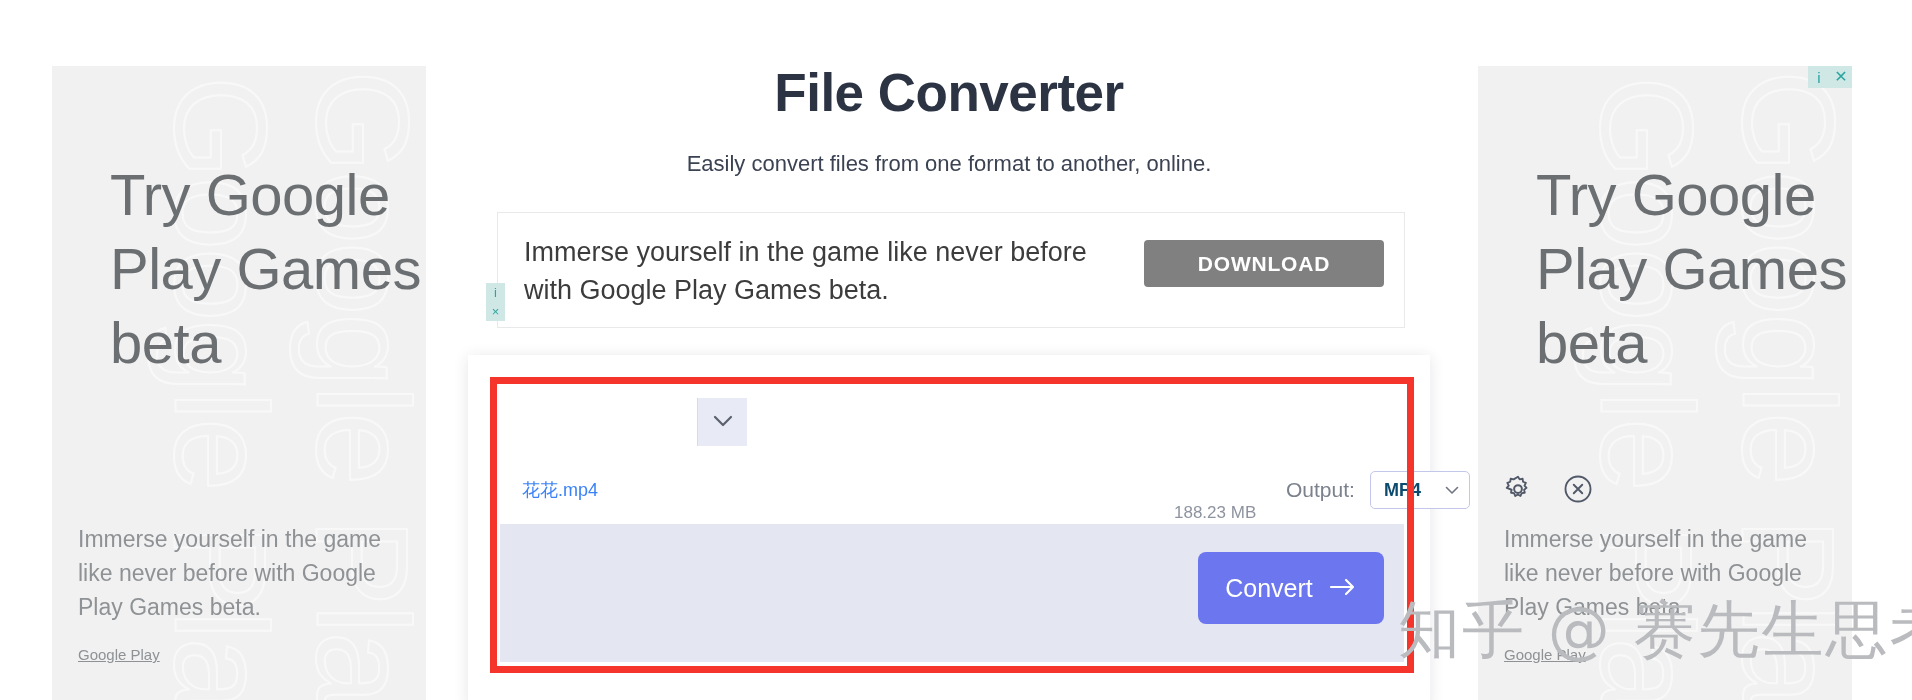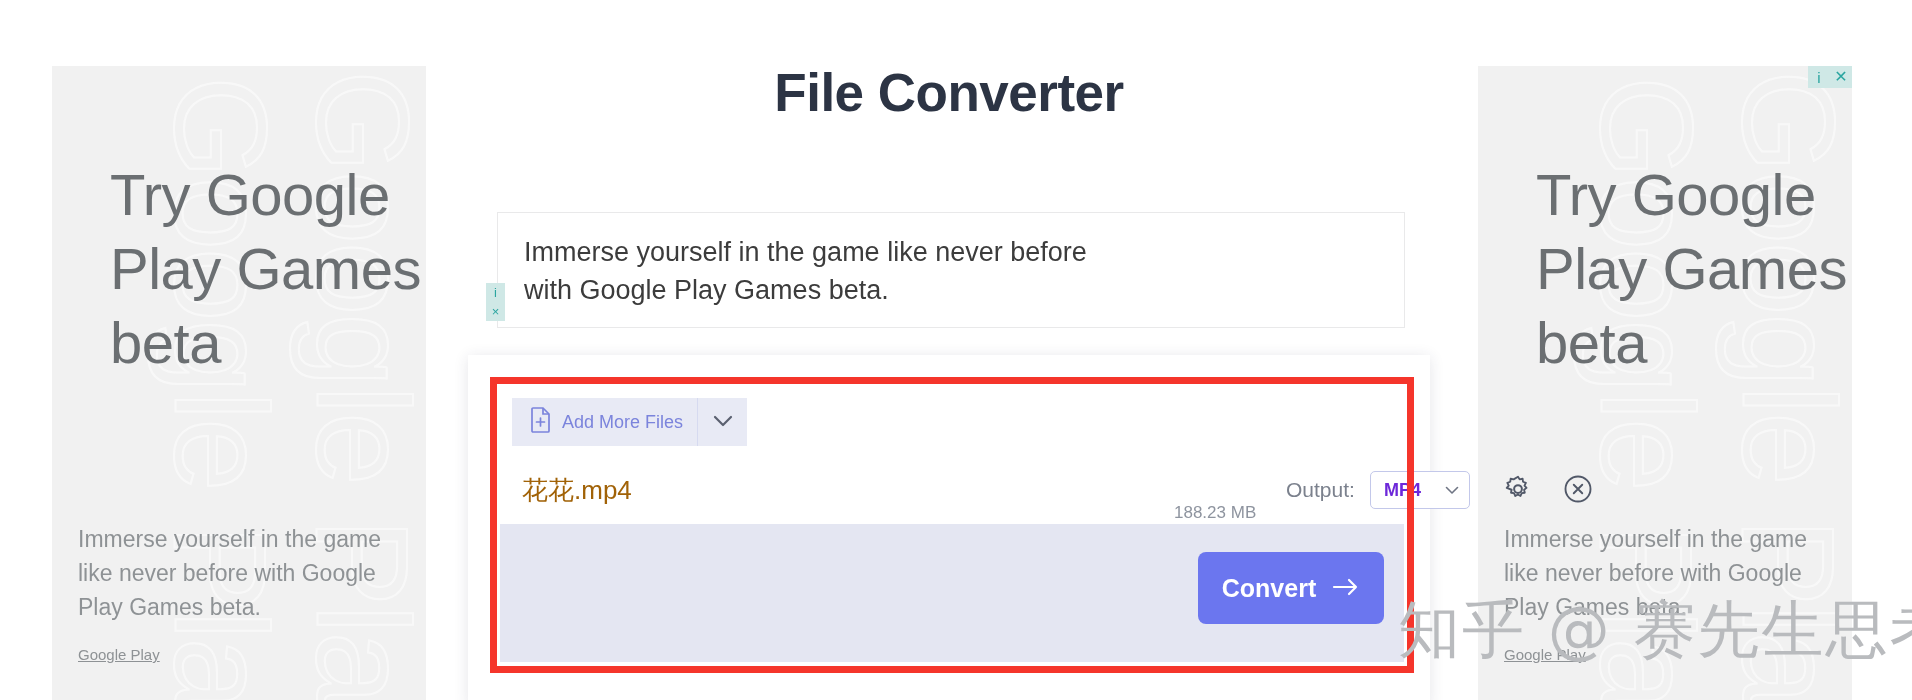--- a/index.html
+++ b/index.html
@@ -207,41 +207,41 @@
   
   #file-row {
     position: absolute;
     left: 0; top: 68px;
     width: 904px; height: 68px;
     background: #fff;
     display: flex; align-items: center;
   }
   #file-name {
     position: absolute; left: 22px;
-    font-size: 26px; color: #a16207;
+    font-size: 18px; color: #3b82f6;
   }
   #file-size {
     position: absolute; left: 674px;
     font-size: 17px; color: #8e949f; margin-top: 45px;
   }
   #output-label {
     position: absolute; left: 786px;
     font-size: 21px; color: #7b818d;
   }
   #output-select {
     position: absolute; left: 870px; top: 15px;
     width: 100px; height: 38px;
     border: 1px solid #c3c8ea;
     border-radius: 5px;
     background: #fff;
     display: flex; align-items: center; justify-content: space-between;
     padding: 0 10px 0 13px;
     cursor: pointer;
   }
-  #output-value { font-size: 18px; font-weight: 700; color: #6d28d9; }
+  #output-value { font-size: 18px; font-weight: 700; color: #0c4a6e; }
   #gear-btn {
     position: absolute; left: 1000px; top: 16px;
     width: 36px; height: 36px;
     border: none; background: none; cursor: pointer;
     display: flex; align-items: center; justify-content: center;
   }
   #remove-btn {
     position: absolute; left: 1060px; top: 16px;
     width: 36px; height: 36px;
     border: none; background: none; cursor: pointer;
@@ -260,21 +260,20 @@
     right: 20px; top: 28px;
     width: 186px; height: 72px;
     background: #6b76ef;
     border: none; border-radius: 8px;
     color: #fff;
     font-size: 25px;
     font-family: "Liberation Sans", sans-serif;
     display: flex; align-items: center; justify-content: center;
     gap: 16px;
     cursor: pointer;
-    font-weight: bold;
   }
 
   
   #zhihu-watermark {
     position: absolute;
     left: 1398px; top: 588px;
     font-size: 62px;
     color: #b9bbbe;
     letter-spacing: 2px;
     white-space: nowrap;
@@ -310,45 +309,37 @@
       <div class="chip">✕</div>
     </div>
     <div class="ad-head" style="white-space:normal;width:330px;">Try Google Play Games beta</div>
     <div class="ad-body">Immerse yourself in the game like never before with Google Play Games beta.</div>
     <a class="ad-link" href="#">Google Play</a>
   </div>
 
   <div id="center">
 
     <h1 id="page-title">File Converter</h1>
+    <p id="page-subtitle">Easily convert files from one format to another, online.</p>
 
     <div id="banner-ad">
       <div id="banner-text">Immerse yourself in the game like never before with Google Play Games beta.</div>
+      <button id="banner-download">DOWNLOAD</button>
       <div id="banner-adchoice">
         <div class="chip">i</div>
         <div class="chip">×</div>
       </div>
     </div>
 
     <div id="converter-card">
       <div id="highlight-box"></div>
 
       <div id="converter-inner">
 
         <div id="toolbar">
-          <button id="add-more-files">
-            <span class="ic">
-              <svg width="22" height="26" viewBox="0 0 22 26" fill="none">
-                <path d="M3 1h10l6 6v17a1 1 0 0 1-1 1H3a1 1 0 0 1-1-1V2a1 1 0 0 1 1-1z" stroke="#7b84dc" stroke-width="1.7" fill="none"></path>
-                <path d="M13 1v6h6" stroke="#7b84dc" stroke-width="1.7" fill="none"></path>
-                <path d="M10.5 11v8M6.5 15h8" stroke="#7b84dc" stroke-width="1.7" stroke-linecap="round"></path>
-              </svg>
-            </span>
-            <span>Add More Files</span>
-          </button>
           <button id="add-more-caret">
             <span class="ic">
               <svg width="20" height="12" viewBox="0 0 20 12" fill="none">
                 <path d="M2 2l8 8 8-8" stroke="#5a6070" stroke-width="2.2" stroke-linecap="round" stroke-linejoin="round"></path>
               </svg>
             </span>
           </button>
         </div>
 
         <div id="file-row">

